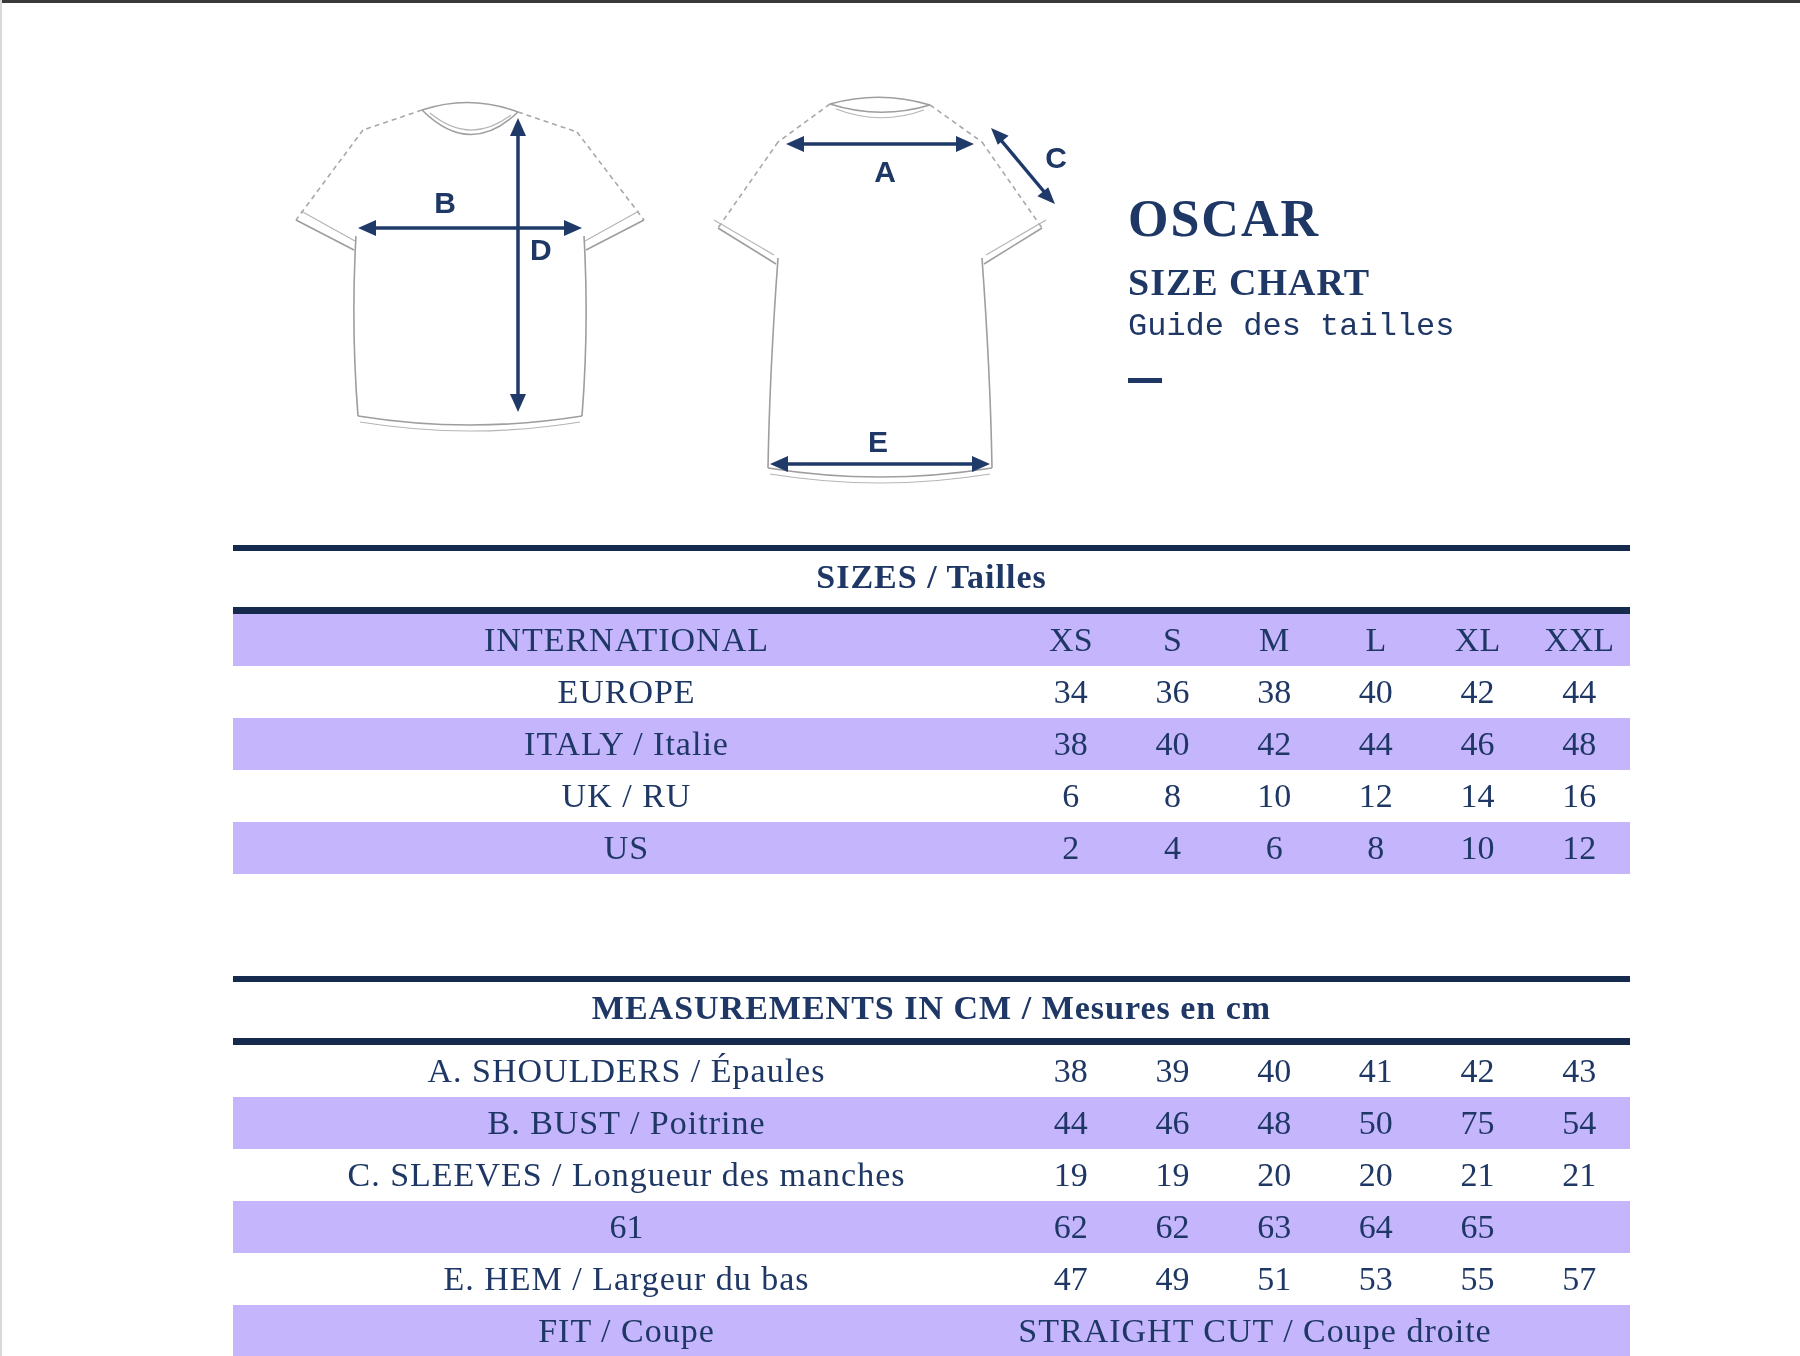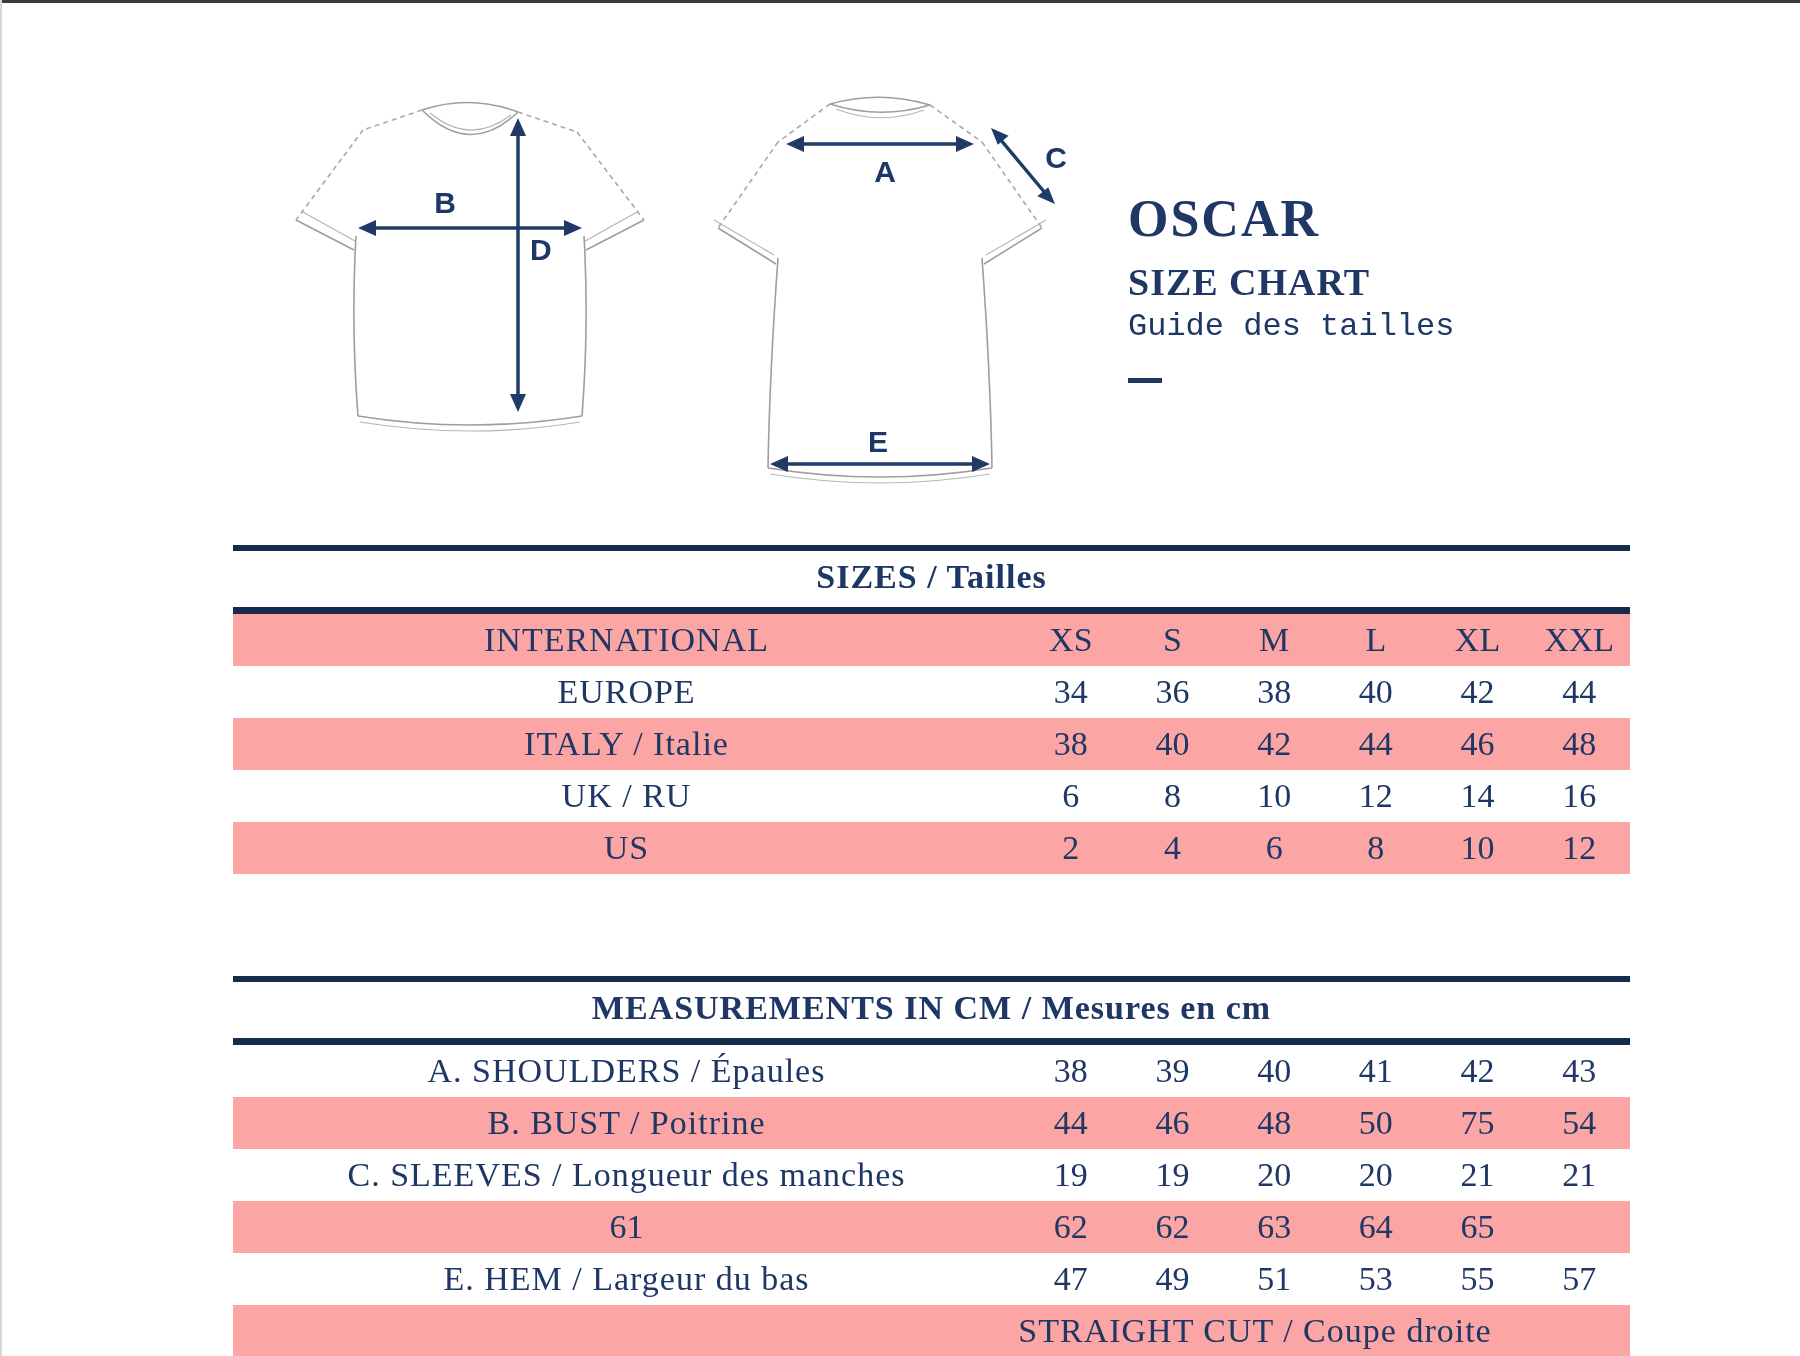--- a/index.html
+++ b/index.html
@@ -18,21 +18,21 @@
   .brand-dash{width:34px;height:5px;background:#1e3765;margin-top:34px;}
 
   
   .sheet-table{position:absolute;left:233px;width:1397px;color:#1e3765;}
   .sizes-table{top:545px;}
   .meas-table{top:976px;}
   .rule{height:6px;background:#152a4d;}
   .rule.mid{height:7px;}
   .thead{height:56px;line-height:52px;text-align:center;font-weight:bold;font-size:34px;letter-spacing:1px;}
   .trow{display:grid;grid-template-columns:787px repeat(6,1fr);height:52px;line-height:52px;font-size:34px;text-align:center;}
-  .trow.shade{background:#fca5a5;}
+  .trow.shade{background:#c4b5fd;}
   .tcell{white-space:nowrap;overflow:visible;}
   .tlabel{letter-spacing:1px;}
   .tfit{grid-column:2/8;margin-left:-140px;letter-spacing:1px;}
 
   
   .diagram{position:absolute;left:270px;top:80px;}
   .shirt-line{fill:none;stroke:#9e9e9e;stroke-width:1.6;}
   .shirt-dash{fill:none;stroke:#a8a8a8;stroke-width:1.6;stroke-dasharray:5 4;}
   .shirt-thin{fill:none;stroke:#b5b5b5;stroke-width:1.2;}
   .arrow{stroke:#1f3a68;stroke-width:3.5;fill:none;}
@@ -222,17 +222,17 @@
       <div class="trow">
         <div class="tcell tlabel">E. HEM / Largeur du bas</div>
         <div class="tcell tnum">47</div>
         <div class="tcell tnum">49</div>
         <div class="tcell tnum">51</div>
         <div class="tcell tnum">53</div>
         <div class="tcell tnum">55</div>
         <div class="tcell tnum">57</div>
       </div>
       <div class="trow shade">
+        <div class="tcell tlabel">FIT / Coupe</div>
         <div class="tcell tfit">STRAIGHT CUT / Coupe droite</div>
-        <div class="tcell tlabel">FIT / Coupe</div>
       </div>
     </div>
 </div>
 
 </body></html>

